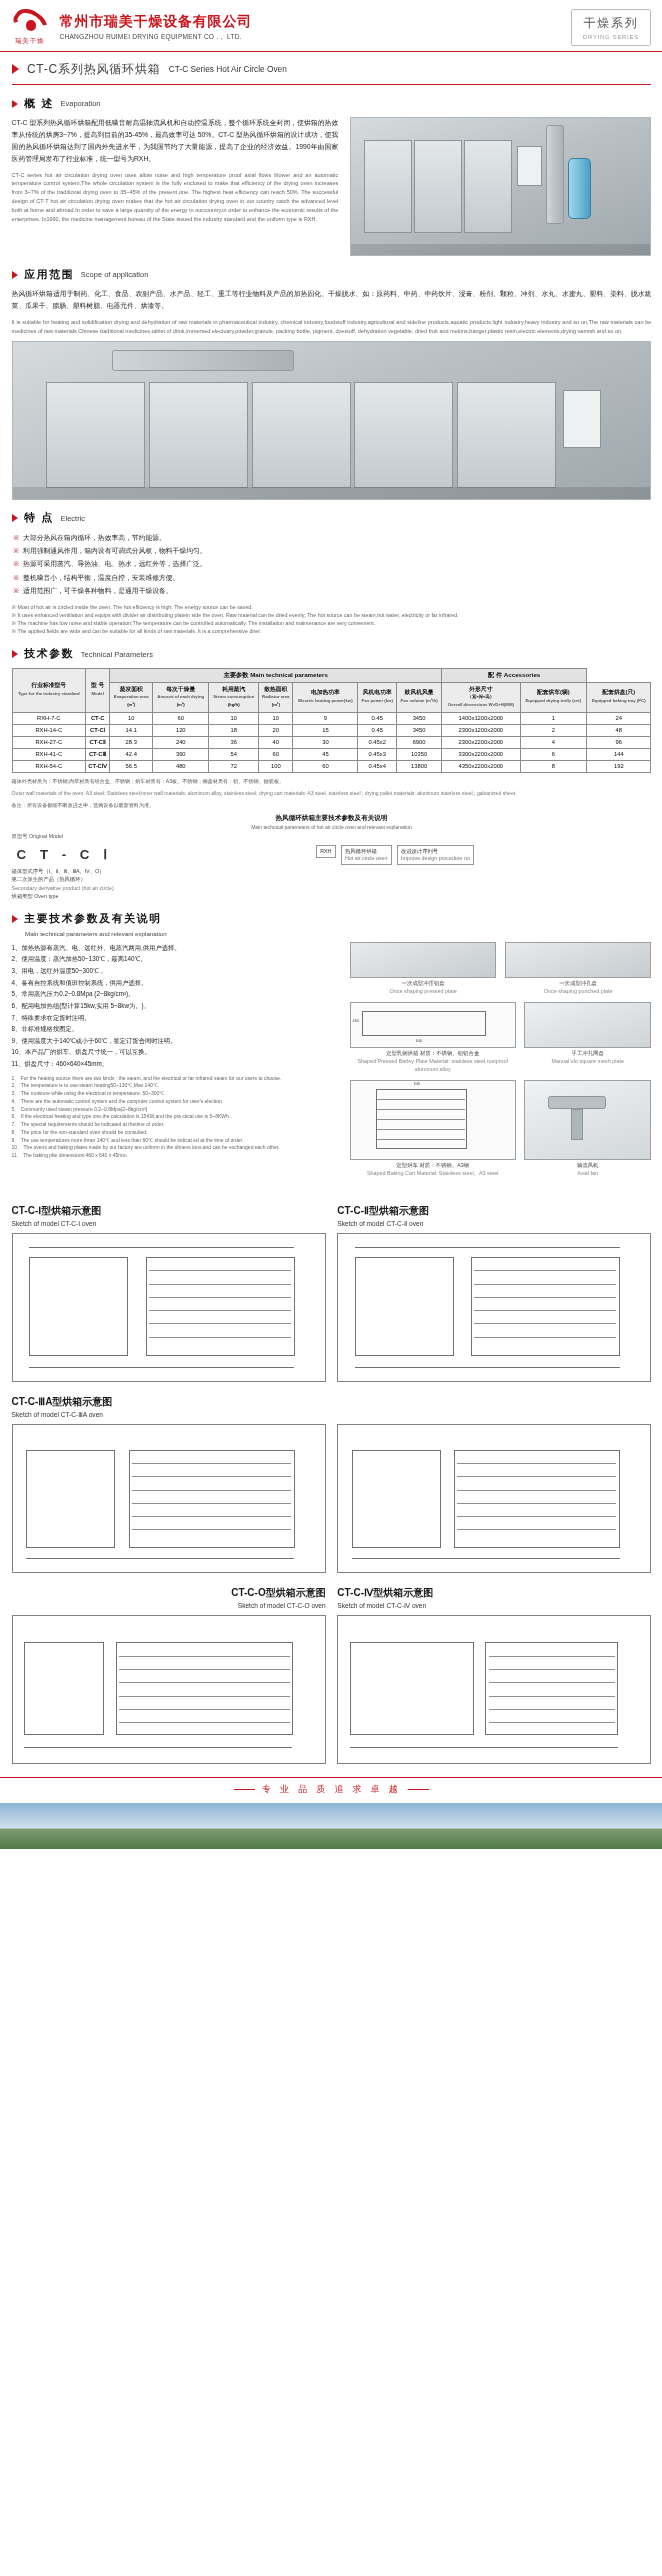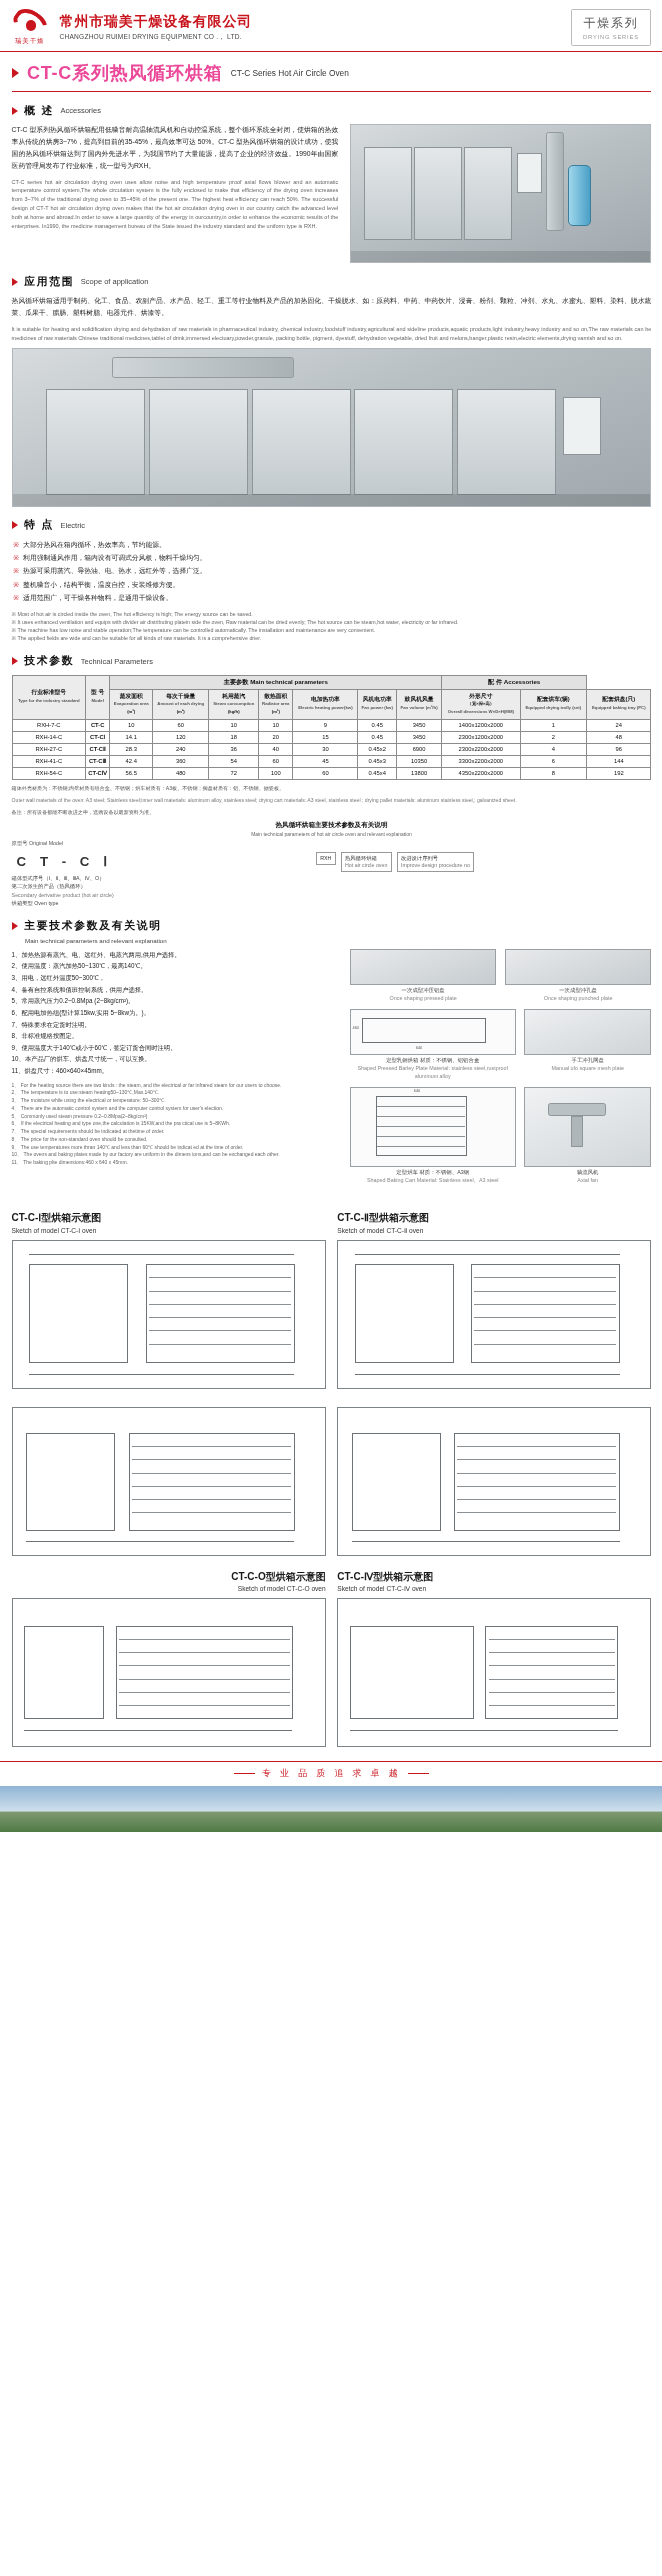--- a/index.html
+++ b/index.html
@@ -43,21 +43,21 @@
   .series-tag .cn { font-size: 12px; letter-spacing:1.7px; }
   .series-tag .en { font-size: 5.8px; color:#999; letter-spacing:0.8px; margin-top:1.7px;}
 
   
   .title-bar {
     display:flex; align-items:center; gap:8.3px; padding: 8.3px 11.6px 6.6px 11.6px;
   }
   .title-bar .bullet {
     width:0;height:0;border-left:7.5px solid #c9161e;border-top:5px solid transparent;border-bottom:5px solid transparent;
   }
-  .title-cn { font-size: 18px; font-weight:bold; color:#ec4899; letter-spacing:0.8px;}
+  .title-cn { font-size: 12px; font-weight:normal; color:#404040; letter-spacing:0.8px;}
   .title-en { font-size: 8.3px; color:#333; }
 
   
   .sec-head { display:flex; align-items:center; gap:6.6px; margin: 11.6px 0 6.6px 11.6px;}
   .sec-head .tri {
     width:0;height:0;border-left:6.6px solid #c9161e;border-top:4.1px solid transparent;border-bottom:4.1px solid transparent;
   }
   .sec-head .cn { font-size: 10.8px; font-weight:bold; color:#111; letter-spacing:1.7px;}
   .sec-head .en { font-size: 7.5px; color:#444; }
 
@@ -166,21 +166,21 @@
   <div class="title-bar">
     <div class="bullet"></div>
     <div class="title-cn">CT-C系列热风循环烘箱</div>
     <div class="title-en">CT-C Series Hot Air Circle Oven</div>
   </div>
   <div style="height:0.8px;background:#c9161e;margin:0 11.6px 5px 11.6px;"></div>
 
   <div class="sec-head">
     <div class="tri"></div>
     <div class="cn">概  述</div>
-    <div class="en">Accessories</div>
+    <div class="en">Evaporation</div>
   </div>
 
   <div class="cols">
     <div class="col-text">
       <p class="cn-body">CT-C 型系列热风循环烘箱配用低噪音耐高温轴流风机和自动控温系统，整个循环系统全封闭，使烘箱的热效率从传统的烘房3~7%，提高到目前的35-45%，最高效率可达 50%。CT-C 型热风循环烘箱的设计成功，使我国的热风循环烘箱达到了国内外先进水平，为我国节约了大量能源，提高了企业的经济效益。1990年由国家医药管理局发布了行业标准，统一型号为RXH。</p>
       <p class="en-body">CT-C series hot air circulation drying oven uses allow noise and high temperature proof axial flows blower and an automatic temperature control system,The whole circulation system is the fully enclosed to make that efficiency of the drying oven increases from 3~7% of the  traditional drying oven to 35~45% of the present one. The highest heat  efficiency can reach 50%. The successful design of  CT-T hot air circulation  drying oven makes that the hot air circulation drying oven in our country catch the advanced level both at home and abroad.In order to save a large quantity of the energy in ourcountry,in order to enhance the economic results of the enterprises. In1990, the medicine management bureau of the State issued the industry standard and the uniform type is RXH.</p>
     </div>
     <div class="col-img">
       <div class="photo oven1">
         <div class="door" style="left:13.3px;top:21.5px;width:48px;height:93px;"></div>
@@ -528,20 +528,24 @@
         <div class="bp-tray" style="left:136px;top:76px;width:142px;"></div>
         <div class="bp-tray" style="left:136px;top:89px;width:142px;"></div>
         <div class="bp-tray" style="left:136px;top:103px;width:142px;"></div>
         <div class="bp-line" style="left:16.6px;top:133px;width:265px;height:0.8px;"></div>
         <div class="bp-line" style="left:16.6px;top:13.3px;width:265px;height:0.8px;"></div>
       </div>
     </div>
   </div>
 
   <div class="sketch-grid" style="margin-top:13.3px;">
+    <div class="sketch-cell">
+      <div class="cn" style="font-size:10px;font-weight:bold;">CT-C-ⅢA型烘箱示意图</div>
+      <div class="en" style="font-size:6.6px;color:#333;margin-top:1.7px;">Sketch of model CT-C-ⅢA oven</div>
+    </div>
   </div>
   <div class="sketch-grid" style="margin-top:5px;">
     <div class="sketch-cell">
       <div class="blueprint">
         <div class="bp-rect" style="left:13.3px;top:25px;width:89px;height:98px;"></div>
         <div class="bp-rect" style="left:116px;top:25px;width:166px;height:98px;"></div>
         <div class="bp-tray" style="left:119px;top:38px;width:159px;"></div>
         <div class="bp-tray" style="left:119px;top:51px;width:159px;"></div>
         <div class="bp-tray" style="left:119px;top:65px;width:159px;"></div>
         <div class="bp-tray" style="left:119px;top:78px;width:159px;"></div>

